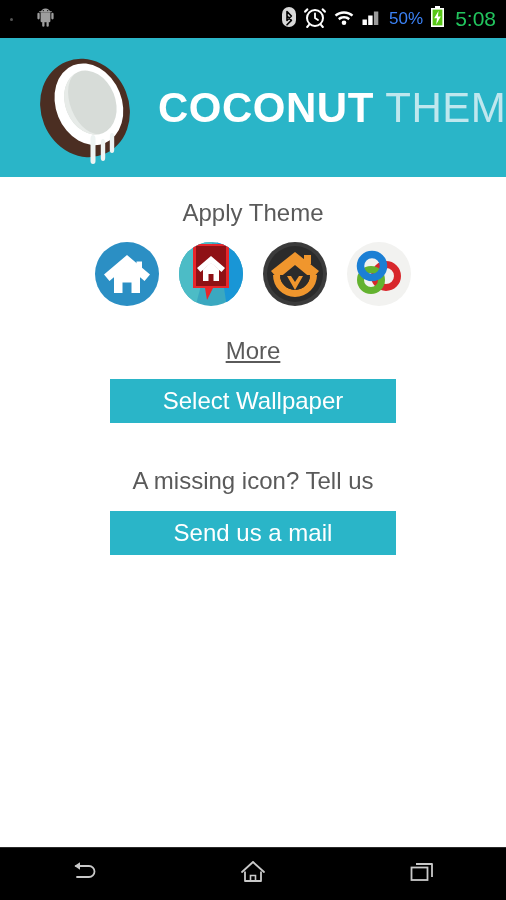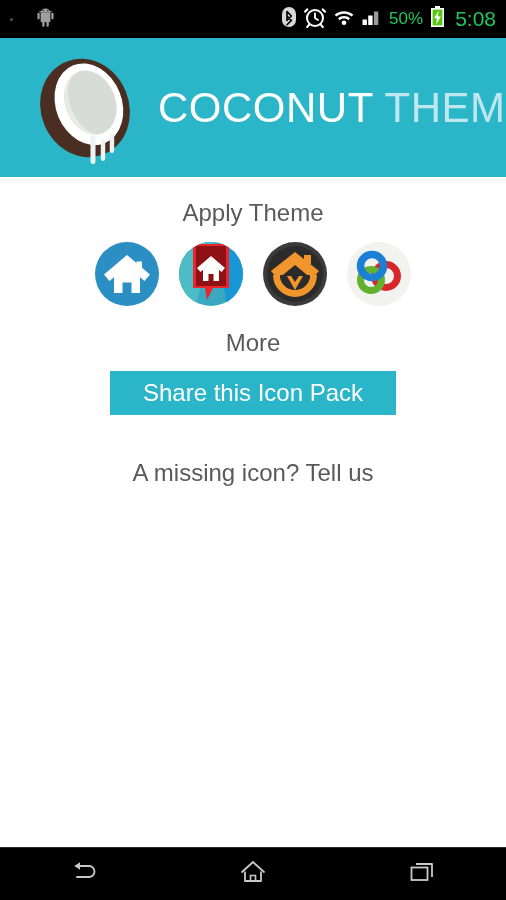--- a/index.html
+++ b/index.html
@@ -41,21 +41,21 @@
     align-items: center;
     gap: 7px;
   }
   .sb-dot {
     width: 3px; height: 3px;
     background: #555;
     border-radius: 50%;
     margin-left: 4px;
   }
   .sb-percent {
-    color: #22c55e;
+    color: #3b82f6;
     font-size: 17px;
     letter-spacing: 0px;
   }
   .sb-clock {
     color: #22c55e;
     font-size: 21px;
     margin-left: 3px;
   }
 
   
@@ -75,21 +75,21 @@
     flex: none;
   }
   .title {
     margin-left: 14px;
     font-size: 42px;
     line-height: 1;
     white-space: nowrap;
     color: #ffffff;
   }
   .title .t-bold {
-    font-weight: 400;
+    font-weight: 700;
     letter-spacing: 0.5px;
   }
   .title .t-light {
     color: #bfe7ee;
     letter-spacing: 0.5px;
   }
 
   
   .content {
     position: absolute;
@@ -100,21 +100,21 @@
     display: flex;
     flex-direction: column;
     align-items: center;
   }
   .section-label {
     color: #5a5a5a;
     font-size: 24px;
     text-align: center;
   }
   .label-apply { margin-top: 22px; }
-  .label-more  { margin-top: 21px; }
+  .label-more  { margin-top: 29px; text-decoration: underline; }
   .label-missing { margin-top: 44px; }
 
   .icon-row {
     margin-top: 13px;
     display: flex;
     align-items: center;
     justify-content: center;
     gap: 16px;
   }
   .launcher-icon {
@@ -317,25 +317,26 @@
           <circle cx="26" cy="40" r="10.5" fill="none" stroke="#63b22f" stroke-width="7"></circle>
           <circle cx="27" cy="26" r="11.5" fill="none" stroke="#1b7fd4" stroke-width="7.5"></circle>
         </svg>
       </span>
 
     </div>
 
     <div class="section-label label-more">More</div>
 
     <div class="btn-list">
-      <button class="btn">Share this Icon Pack</button>
+      <button class="btn">Select Wallpaper</button>
     </div>
 
     <div class="section-label label-missing">A missing icon? Tell us</div>
 
+    <button class="btn btn-mail">Send us a mail</button>
 
   </div>
 
   <div class="navbar">
     <div class="nav-btn">
       <span style="display:block;">
         <svg width="30" height="26" viewBox="0 0 30 26">
           <path d="M8 18 H20 a5.5 5.5 0 0 0 0 -11 H7" fill="none" stroke="#c9c9c9" stroke-width="1.8" stroke-linecap="round"></path>
           <path d="M11 3.2 L5.4 7 L11 10.8 Z" fill="#c9c9c9"></path>
         </svg>

